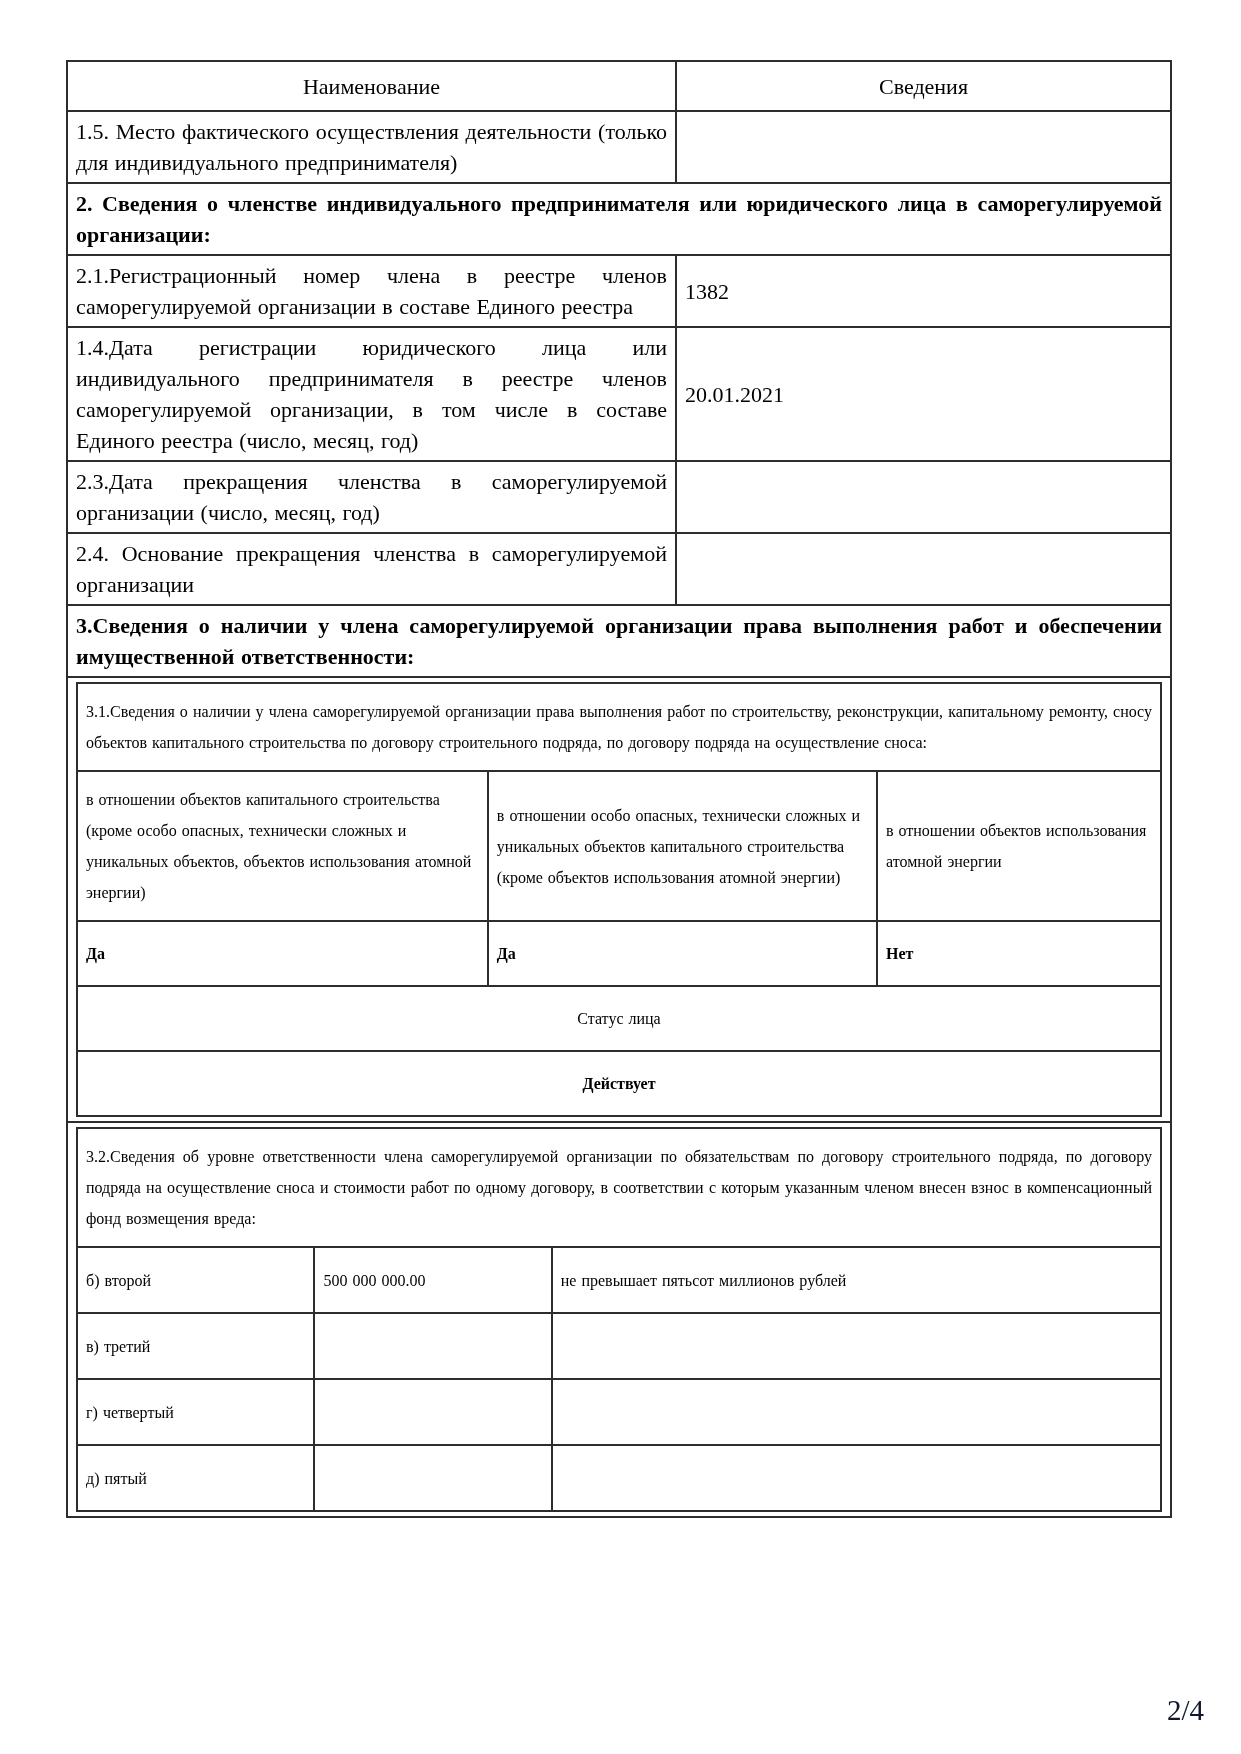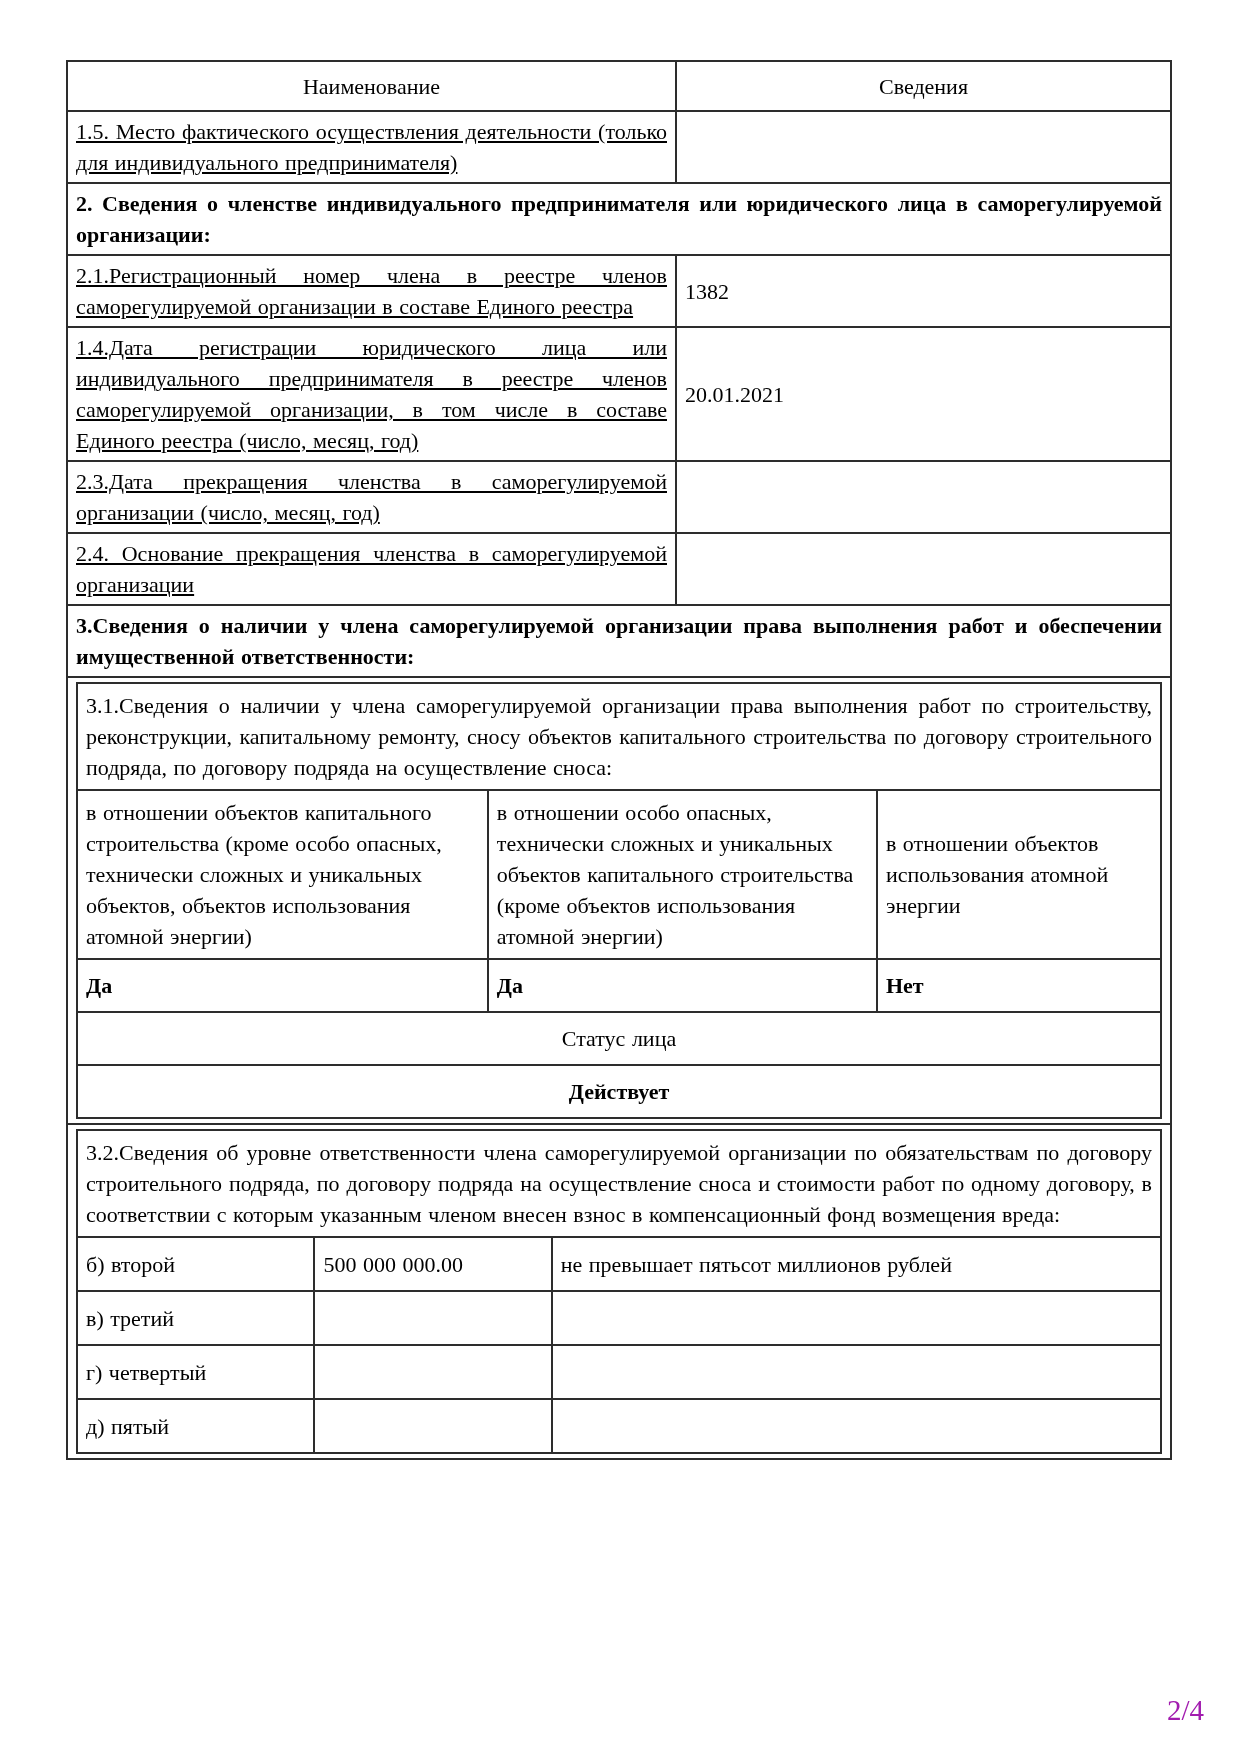--- a/index.html
+++ b/index.html
@@ -22,49 +22,49 @@
   }
   table.outer td{
     border:2px solid #2d2d2d;
     font-size:22px;
     line-height:31px;
     padding:4px 8px;
     vertical-align:middle;
     word-spacing:1px;
   }
   td.hdr{ text-align:center; height:40px; }
-  td.lbl{ text-align:justify;text-decoration:underline; }
+  td.lbl{ text-align:justify; }
   td.val{ text-align:left; }
   td.sec{ font-weight:bold; text-align:justify; padding-top:6px; padding-bottom:6px; }
   td.nest-cell{ padding:31px 10px 7px 10px; vertical-align:top; }
   table.nested{
     width:100%;
     border-collapse:collapse;
     table-layout:fixed;
   }
   table.nested td{
     border:2px solid #2d2d2d;
-    font-size:22px;
+    font-size:16px;
     line-height:31px;
-    padding:6px 8px;
+    padding:12px 8px;
     vertical-align:middle;
   }
   td.caption{ text-align:justify; padding-top:5px; padding-bottom:5px; }
   td.colhead{ text-align:left; padding-top:8px; padding-bottom:8px; }
   td.ans{ font-weight:bold; height:39px;border-radius:8px; }
   td.center{ text-align:center; height:39px; }
   td.bold{ font-weight:bold;border-radius:20px; }
   td.lvl{ height:40px; }
   .pagenum{
     position:absolute;
     top:1693px;
     right:37px;
     font-size:29px;
     line-height:34px;
-    color:#a21caf;
+    color:#0f172a;
   }
 </style>
 </head>
 <body>
 
 <div class="page">
 
   <table class="outer">
     <colgroup>
         <col style="width:609px">

